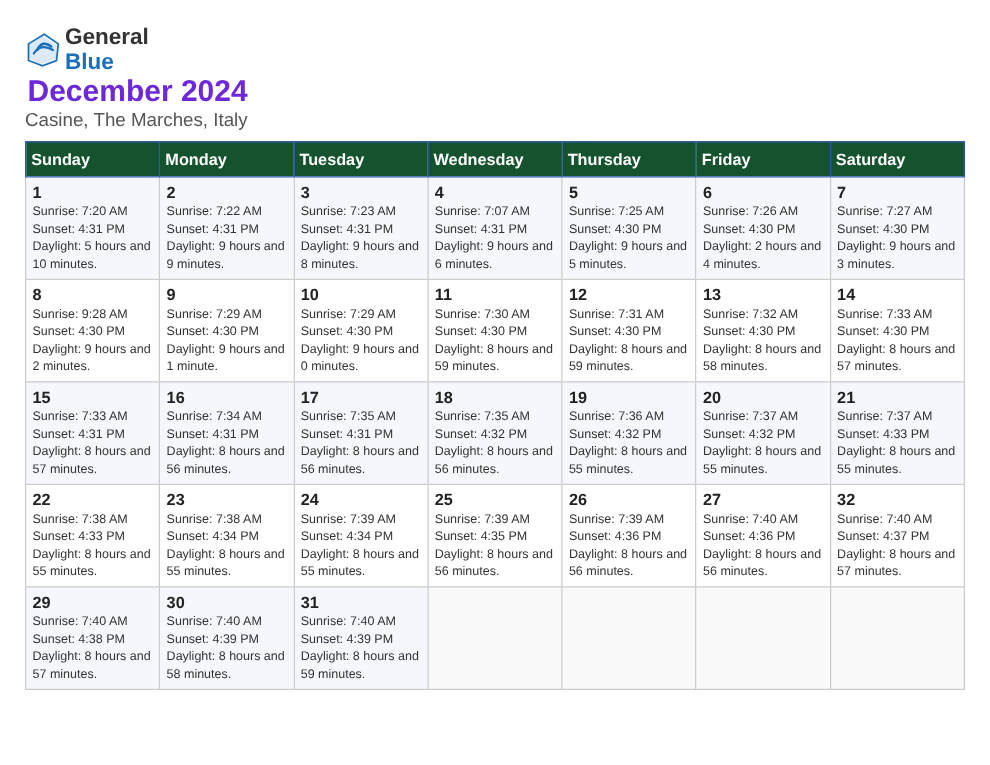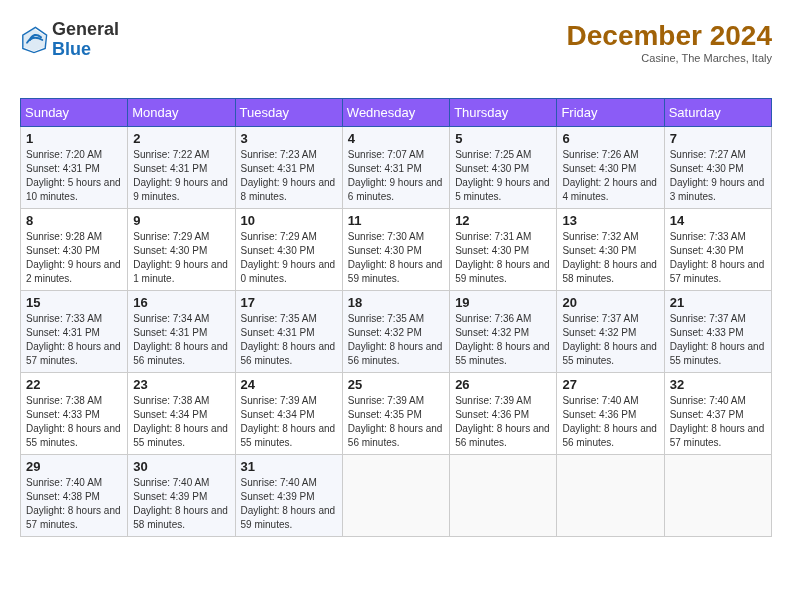--- a/index.html
+++ b/index.html
@@ -7,21 +7,22 @@
       font-family: Arial, sans-serif;
       background: #fff;
       width: 792px;
       min-height: 612px;
       padding: 20px;
     }
     .header {
       display: flex;
       justify-content: space-between;
       align-items: flex-start;
-      margin-bottom: 34px;
+      margin-bottom: 8px;
+      flex-direction: column;
     }
     .logo {
       display: flex;
       align-items: center;
       gap: 4px;
     }
     .logo-text {
       font-size: 18px;
       font-weight: bold;
       line-height: 1.1;
@@ -29,40 +30,40 @@
     .logo-general { color: #333; }
     .logo-blue { color: #1a6fba; }
     .logo-icon {
       width: 28px;
       height: 28px;
     }
     .title-block {
       text-align: right;
     }
     .month-title {
-      font-size: 28px;
+      font-size: 24px;
       font-weight: bold;
-      color: #a16207;
+      color: #6d28d9;
     }
     .location {
-      font-size: 11px;
+      font-size: 15px;
       color: #555;
     }
     .calendar {
       width: 100%;
       border-collapse: collapse;
       font-size: 11px;
     }
     .calendar th {
-      background-color: #8b5cf6;
+      background-color: #14532d;
       color: #fff;
       padding: 6px 4px;
       text-align: left;
       font-size: 13px;
-      font-weight: normal;
+      font-weight: bold;
       border: 1px solid #2a5aaf;
     }
     .calendar td {
       border: 1px solid #ccc;
       vertical-align: top;
       padding: 4px 5px;
       width: 106px;
       min-height: 80px;
       background: #fff;
     }

